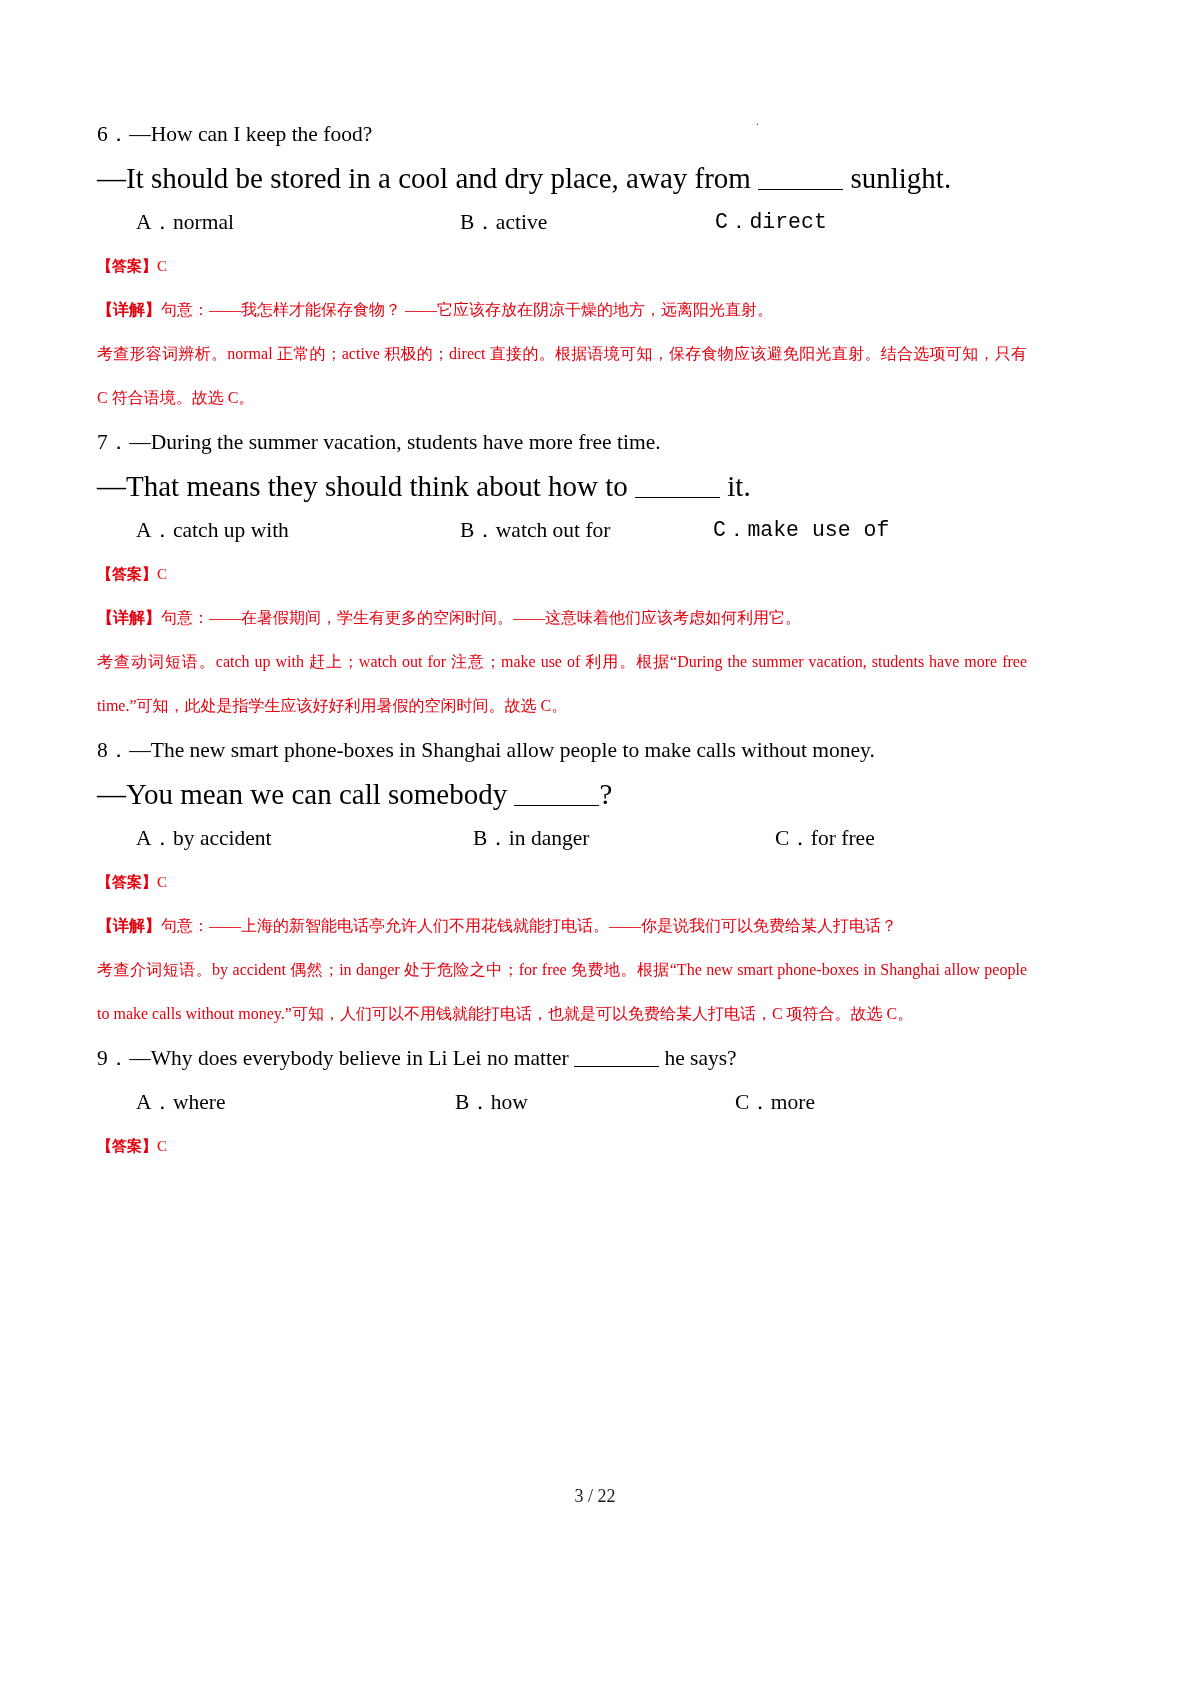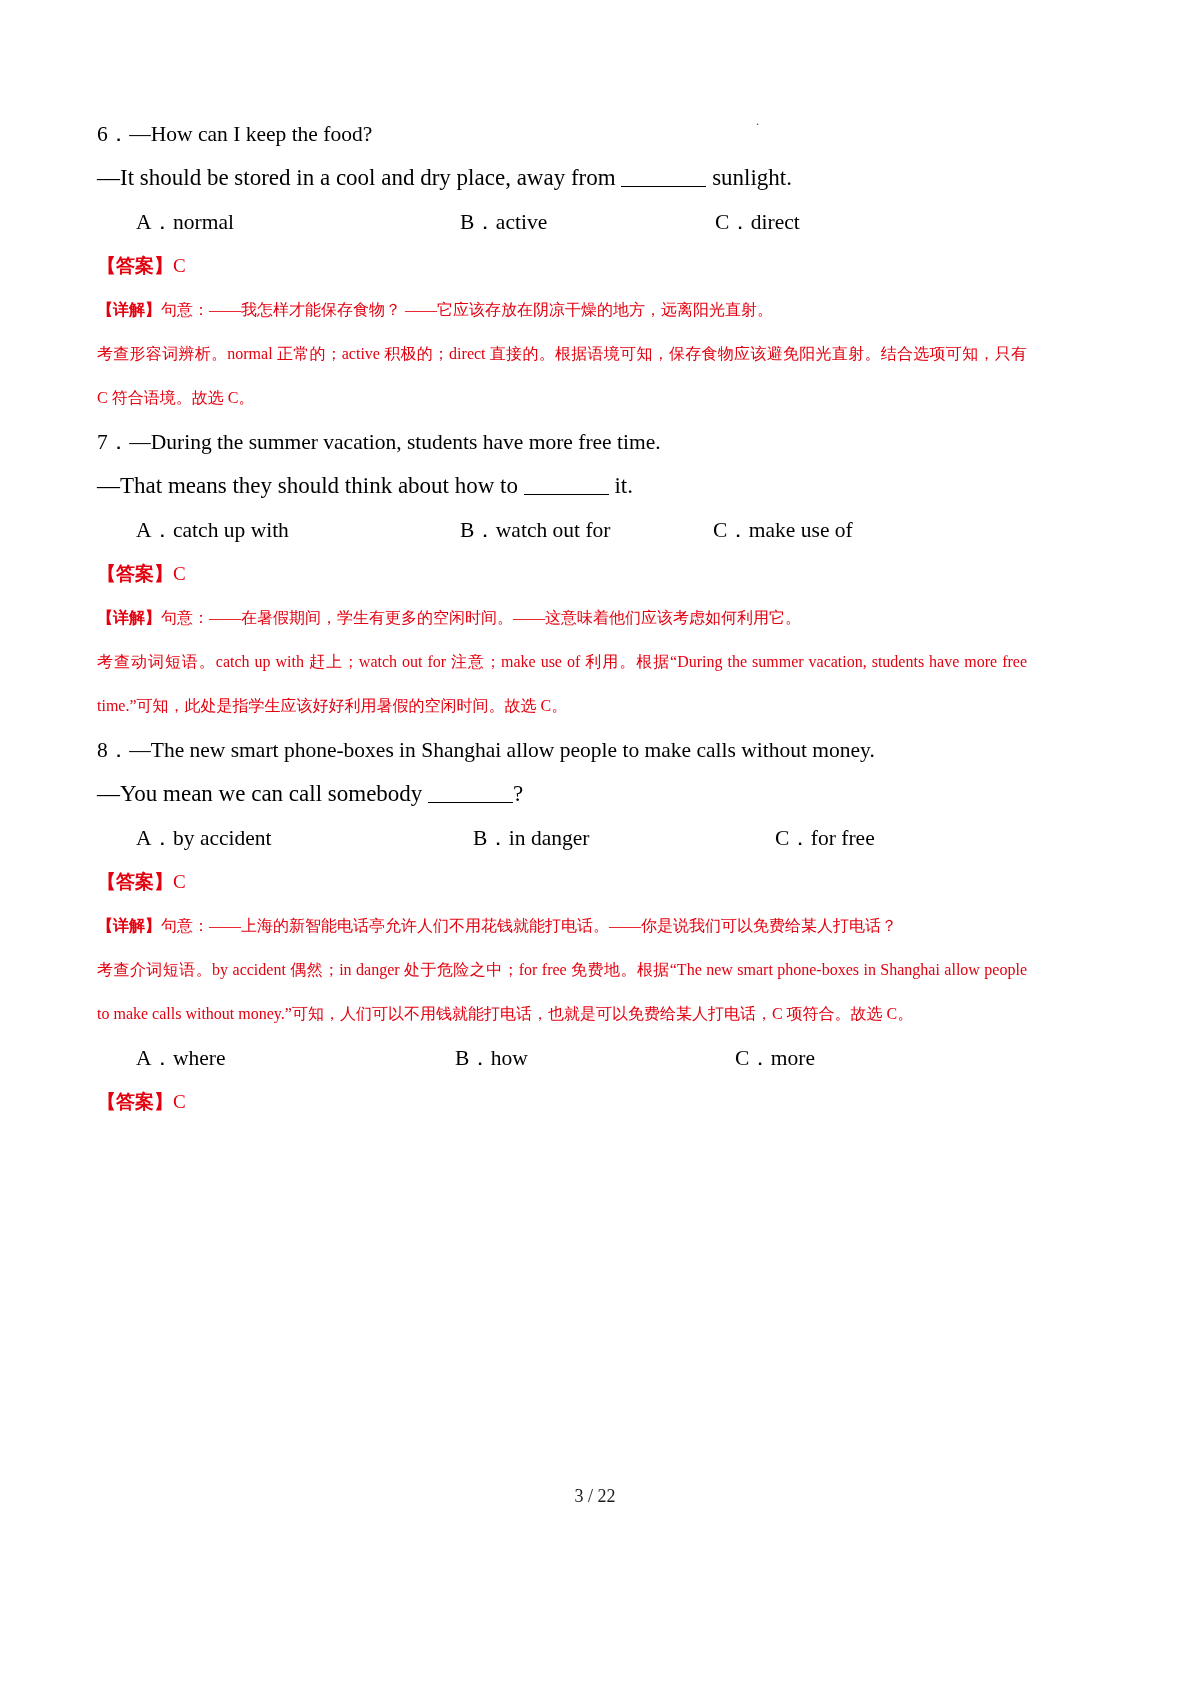--- a/index.html
+++ b/index.html
@@ -32,21 +32,21 @@
   }
   .q-stem {
     font-size: 21.5px;
     line-height: 44px;
     color: #000000;
   }
   .q-num {
     display: inline-block;
   }
   .q-reply {
-    font-size: 23px;
+    font-size: 29px;
     line-height: 44px;
     color: #000000;
   }
   .blank {
     display: inline-block;
     border-bottom: 1.6px solid #000;
     height: 1em;
     vertical-align: -2px;
   }
   .opts {
@@ -57,28 +57,28 @@
     height: 44px;
   }
   .opts span.opt {
     position: absolute;
     top: 0;
     white-space: nowrap;
     margin-left: 8px;
   }
   .opt-a { left: 31px; }
   .opt-b { left: 355px; }
-  .opt-c { left: 610px; }
+  .opt-c { left: 610px; font-family: Liberation Mono, monospace; }
 
   .opts.wide .opt-b { left: 355px; }
   .opts.wide .opt-c { left: 608px; text-align: center; }
 
   .red {
     color: #e3000f;
-    font-size: 19px;
+    font-size: 15px;
     line-height: 44px;
   }
   .red-tag {
     color: #e3000f;
     font-weight: 700;
   }
   .red-block {
     color: #e3000f;
     font-size: 16px;
     line-height: 44px;
@@ -173,20 +173,23 @@
     <div class="red">
       <span class="red-tag">【答案】</span><span>C</span>
     </div>
 
     <div class="red-block cjk">
       <span class="red-tag">【详解】</span><span>句意：——上海的新智能电话亭允许人们不用花钱就能打电话。——你是说我们可以免费给某人打电话？</span>
     </div>
 
     <div class="red-block cjk">考查介词短语。by accident 偶然；in danger 处于危险之中；for free 免费地。根据“The new smart phone-boxes in Shanghai allow people to make calls without money.”可知，人们可以不用钱就能打电话，也就是可以免费给某人打电话，C 项符合。故选 C。</div>
 
+    <div class="q-stem">
+      <span class="q-num">9．</span><span>—Why does everybody believe in Li Lei no matter </span><span class="blank" style="width:85px"></span><span> he says?</span>
+    </div>
 
 
     <div class="opts">
       <span class="opt opt-a"><span>A．</span><span>where</span></span>
       <span class="opt" style="left:350px"><span>B．</span><span>how</span></span>
       <span class="opt" style="left:630px"><span>C．</span><span>more</span></span>
     </div>
 
     <div class="red">
       <span class="red-tag">【答案】</span><span>C</span>

